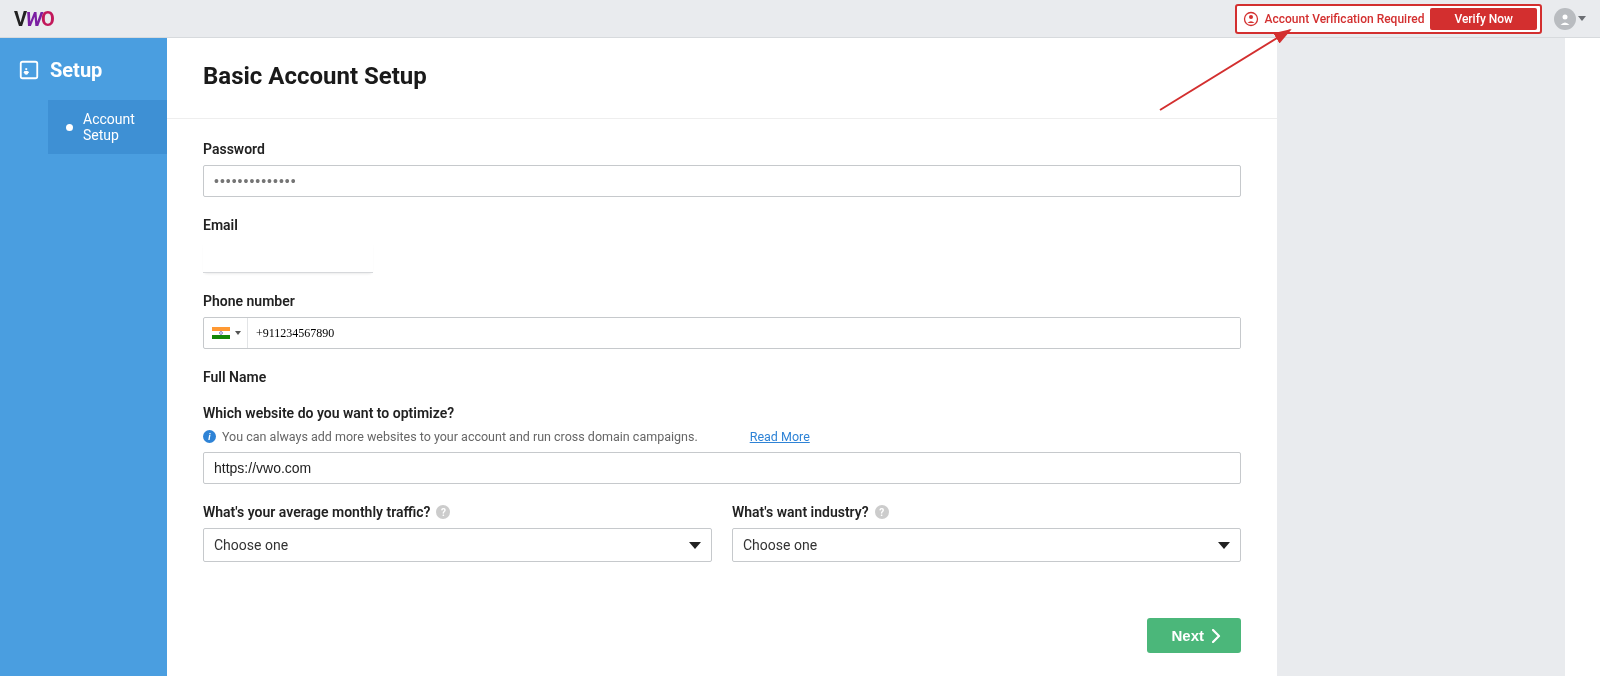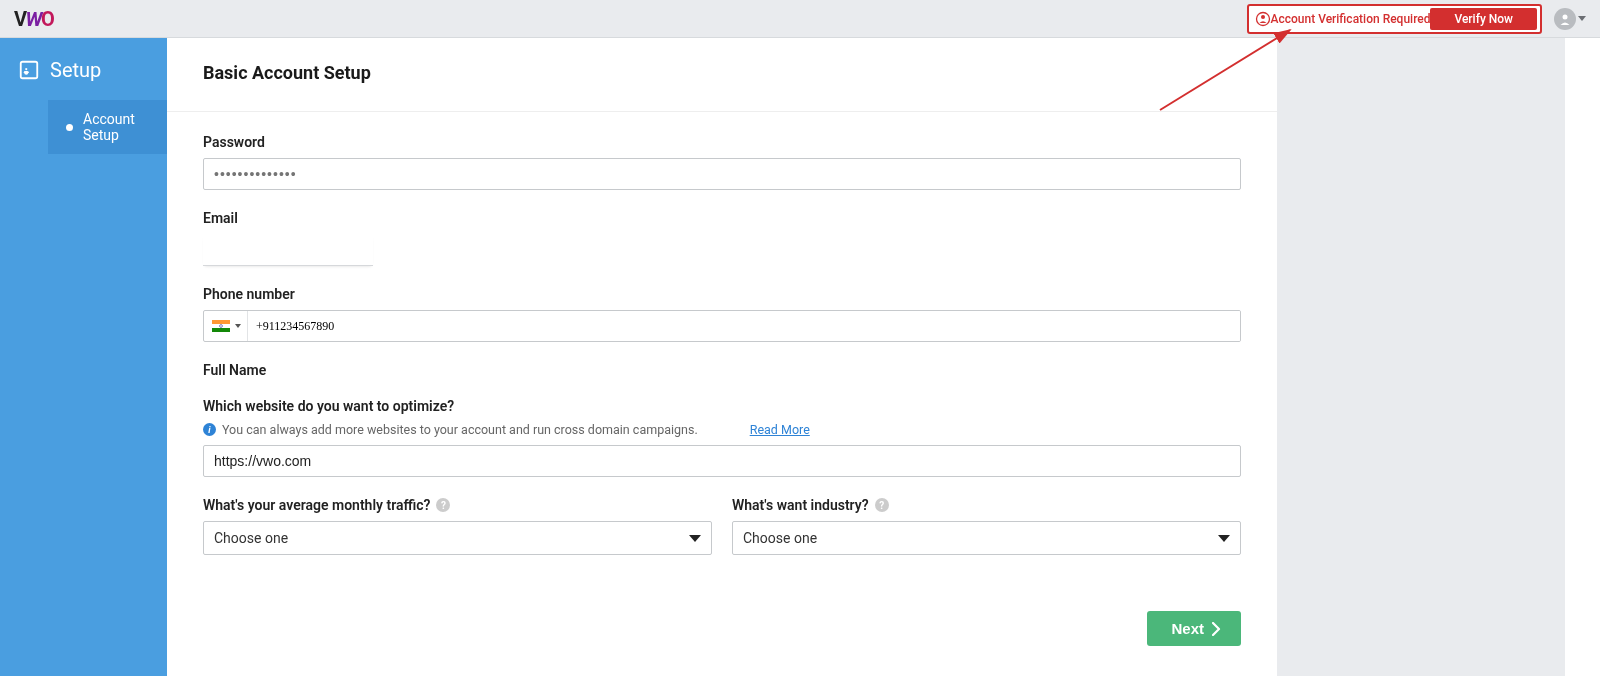--- a/index.html
+++ b/index.html
@@ -5,41 +5,41 @@
   * { box-sizing: border-box; margin: 0; padding: 0; }
   body { font-family: -apple-system, BlinkMacSystemFont, "Segoe UI", Roboto, Helvetica, Arial, sans-serif; font-size: 14px; color: #1a1a1a; background: #e9ebee; width: 1600px; height: 676px; overflow: hidden; position: relative; }
 
   
   .topbar { height: 38px; background: #e9ebee; border-bottom: 1px solid #d7dadd; display: flex; align-items: center; padding: 0 14px 0 14px; justify-content: space-between; }
   .logo { font-weight: 700; font-size: 20px; letter-spacing: -0.5px; display: flex; align-items: baseline; }
   .logo .v { color: #222; }
   .logo .w { color: #7b1fa2; margin: 0 -1px; font-style: italic; }
   .logo .o { color: #c2185b; }
   .top-right { display: flex; align-items: center; gap: 12px; }
-  .verify-callout { display: flex; align-items: center; border: 2px solid #d32f2f; border-radius: 3px; padding: 2px 3px 2px 6px; background: #fff; }
+  .verify-callout { display: flex; align-items: center; border: 2px solid #d32f2f; border-radius: 3px; padding: 2px 3px 2px 6px; gap: 6px; background: #fff; }
   .verify-callout .vicon { width: 16px; height: 16px; display:flex; align-items:center; justify-content:center; }
   .verify-callout .vtext { color: #d32f2f; font-size: 12px; font-weight: 500; }
   .verify-btn { background: #d32f2f; color: #fff; font-size: 12px; padding: 4px 24px; border-radius: 2px; cursor: pointer; font-weight: 500; }
   .avatar-wrap { display:flex; align-items:center; gap:2px; cursor:pointer; }
   .avatar { width:22px; height:22px; border-radius:50%; background:#b9bcc0; display:flex; align-items:center; justify-content:center; }
   .caret { width:0;height:0;border-left:4px solid transparent;border-right:4px solid transparent;border-top:5px solid #6b6e73; }
 
   
   .body { display:flex; height: calc(100% - 38px); }
   .sidebar { width: 167px; background: #4a9ee0; color:#fff; flex-shrink:0; }
-  .side-head { display:flex; align-items:center; gap:10px; padding: 20px 14px 18px 18px; font-size: 20px; font-weight:400; }
+  .side-head { display:flex; align-items:center; gap:10px; padding: 20px 14px 18px 18px; font-size: 20px; font-weight:700; }
   .side-head svg { flex-shrink:0; }
   .side-item { display:flex; align-items:center; gap:10px; padding: 11px 14px 11px 18px; background:#3e90d4; font-size:14px; cursor:pointer;margin-left:48px; }
   .side-item .dot { width:7px;height:7px;border-radius:50%;background:#fff; flex-shrink:0; }
 
   .main { flex:1; background:#fff; display:flex; overflow:hidden; }
   .content { flex:1; padding: 24px 36px 24px 36px; max-width: 1110px; position:relative; }
   .right-gutter { width: 288px; background:#e9ebee; }
 
-  h1.page-title { font-size: 18px; font-weight: 700; margin-bottom: 28px; }
+  h1.page-title { font-size: 24px; font-weight: 700; margin-bottom: 28px; }
   .rule { border:0; border-top:1px solid #eee; margin: 0 -36px 22px -36px; }
 
   .field { margin-bottom: 20px; }
   .field-label { font-size: 14px; font-weight: 600; color:#222; margin-bottom: 8px; display:flex; align-items:center; gap:6px; }
   .help-icon { width:14px;height:14px;border-radius:50%;background:#ccc;display:inline-flex;align-items:center;justify-content:center;color:#fff;font-size:10px;font-weight:700; }
   .hint { font-size: 12.5px; color:#666; margin-bottom:8px; display:flex; align-items:center; gap:6px;}
   .hint a { color:#2e83d6; text-decoration: underline; cursor:pointer;margin-left:46px;}
   .info-icon { width:13px;height:13px;border-radius:50%;background:#2e83d6;display:inline-flex;align-items:center;justify-content:center;color:#fff;font-size:9px;font-weight:700;font-style:italic; flex-shrink:0;}
 
   .input { width:100%; height:32px; border:1px solid #c6c9cc; border-radius:2px; padding:0 10px; font-size:14px; color:#222; background:#fff; }

